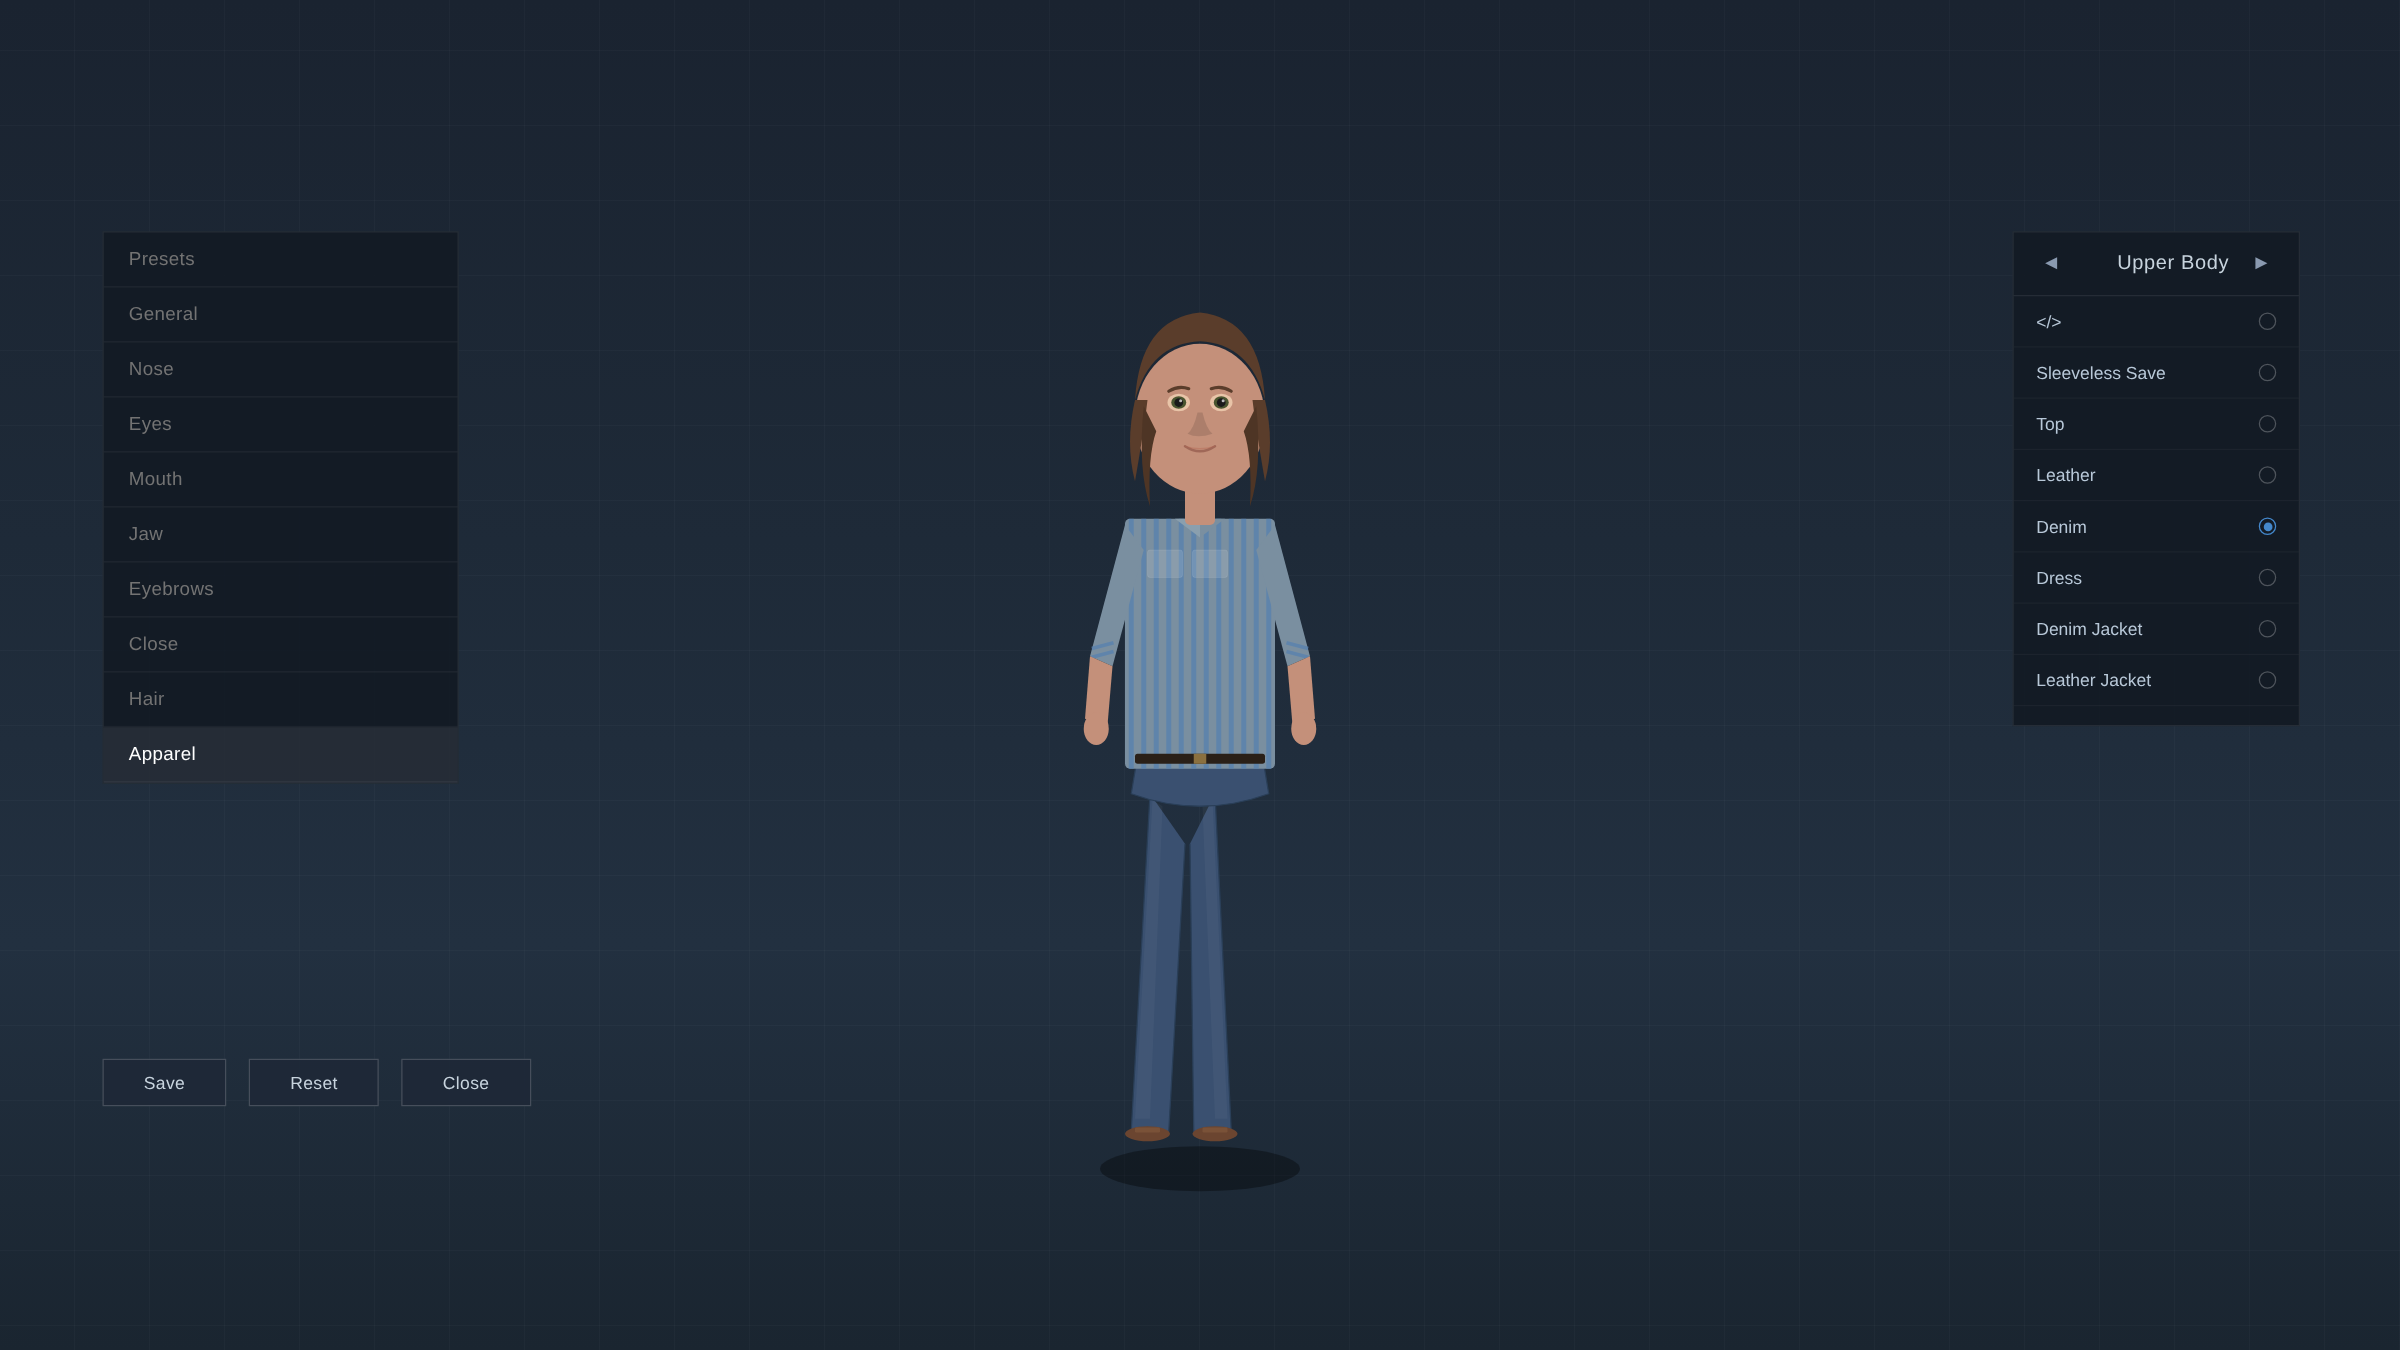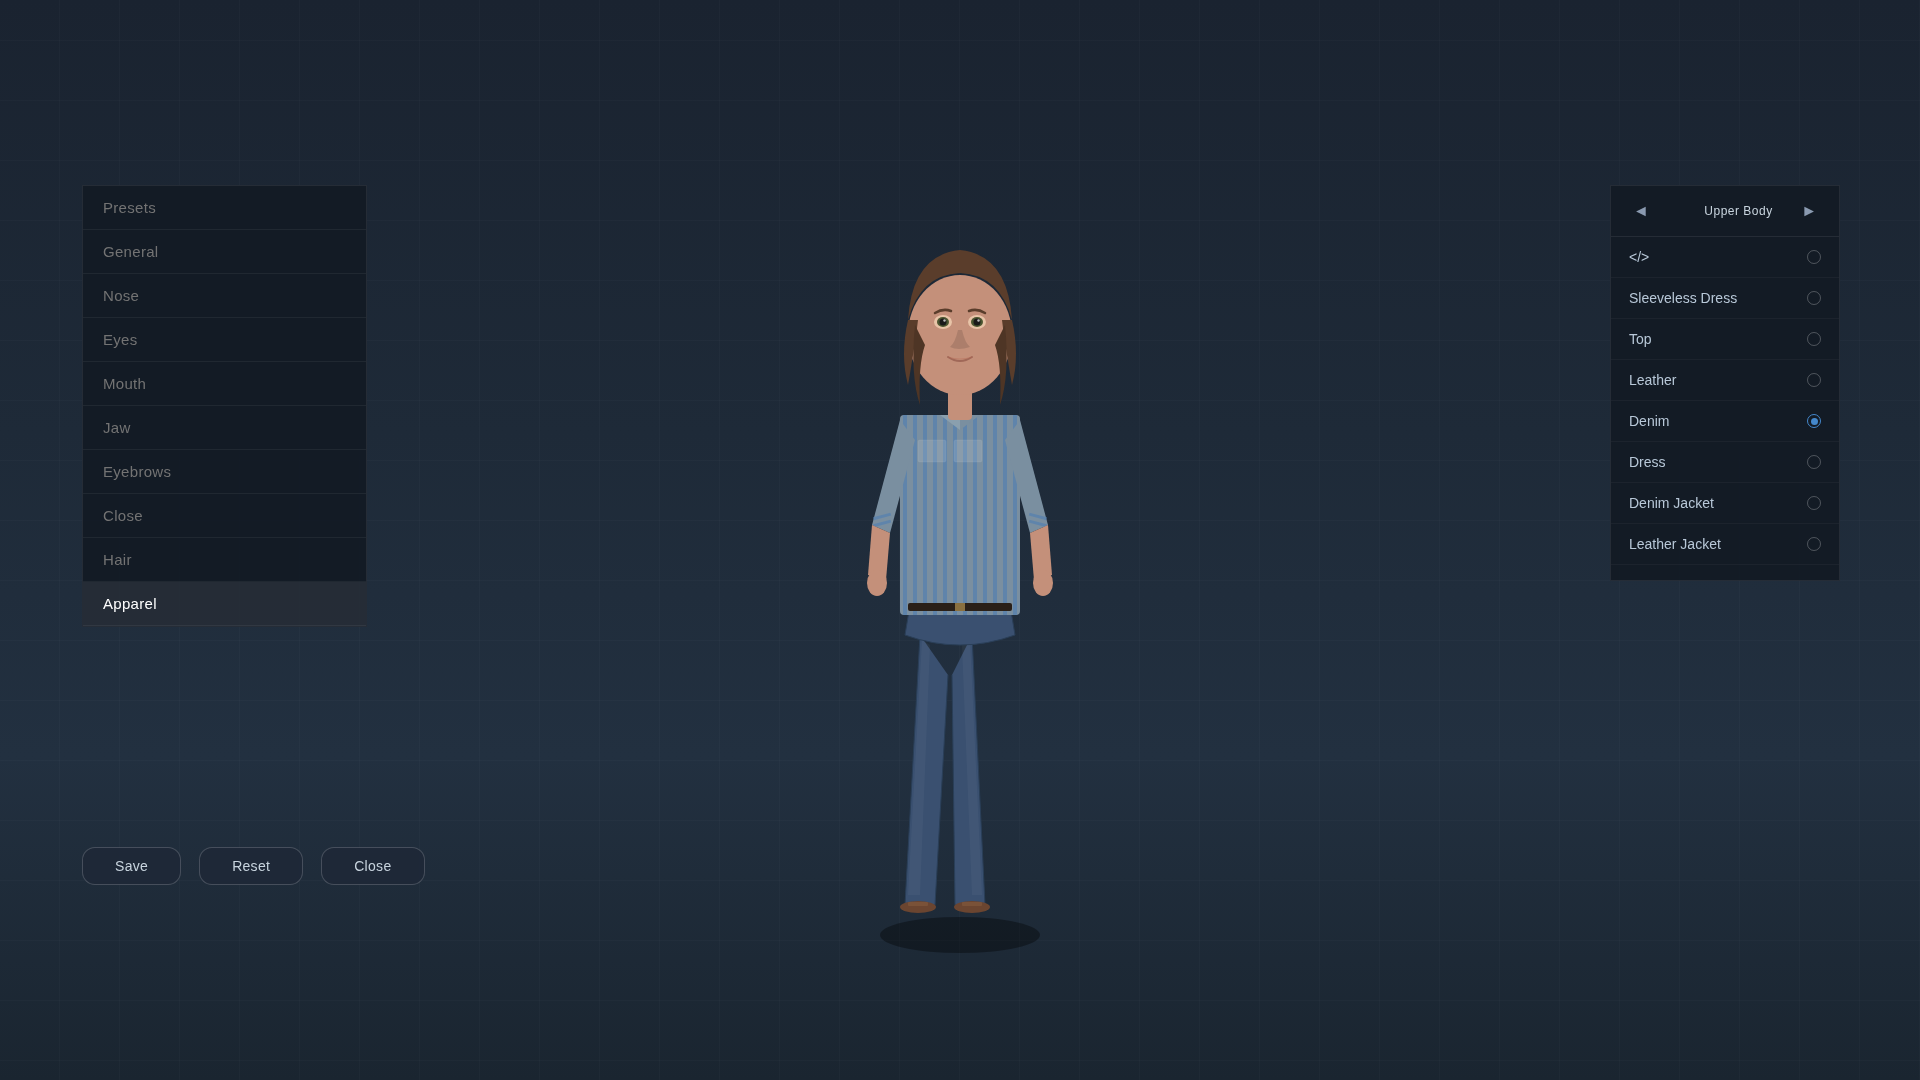--- a/index.html
+++ b/index.html
@@ -67,21 +67,21 @@
     }
 
     .btn {
       padding: 10px 32px;
       background: rgba(30, 40, 55, 0.9);
       border: 1px solid rgba(255,255,255,0.18);
       color: #c8d4de;
       font-size: 14px;
       cursor: pointer;
       letter-spacing: 0.3px;
-      border-radius: 13px;
+      border-radius: 0;
       transition: background 0.15s;
     }
 
     
     .right-panel {
       position: absolute;
       right: 80px;
       top: 185px;
       width: 230px;
       background: rgba(18, 26, 36, 0.92);
@@ -100,21 +100,21 @@
     .right-panel-header .arrow-btn {
       background: none;
       border: none;
       color: #8a9ab0;
       font-size: 16px;
       cursor: pointer;
       padding: 2px 6px;
     }
 
     .right-panel-header .title {
-      font-size: 12px;
+      font-size: 16px;
       color: #c8d4de;
       letter-spacing: 0.5px;
       margin-left: 27px;
     }
 
     .clothing-item {
       display: flex;
       align-items: center;
       justify-content: space-between;
       padding: 12px 18px;
@@ -306,21 +306,21 @@
     <button class="arrow-btn">◄</button>
     <span class="title">Upper Body</span>
     <button class="arrow-btn">►</button>
   </div>
 
 <div class="clothing-item">
       <span>&lt;/&gt;</span>
       <div class="radio"></div>
     </div>
     <div class="clothing-item">
-      <span>Sleeveless Dress</span>
+      <span>Sleeveless Save</span>
       <div class="radio"></div>
     </div>
     <div class="clothing-item">
       <span>Top</span>
       <div class="radio"></div>
     </div>
     <div class="clothing-item">
       <span>Leather</span>
       <div class="radio"></div>
     </div>

